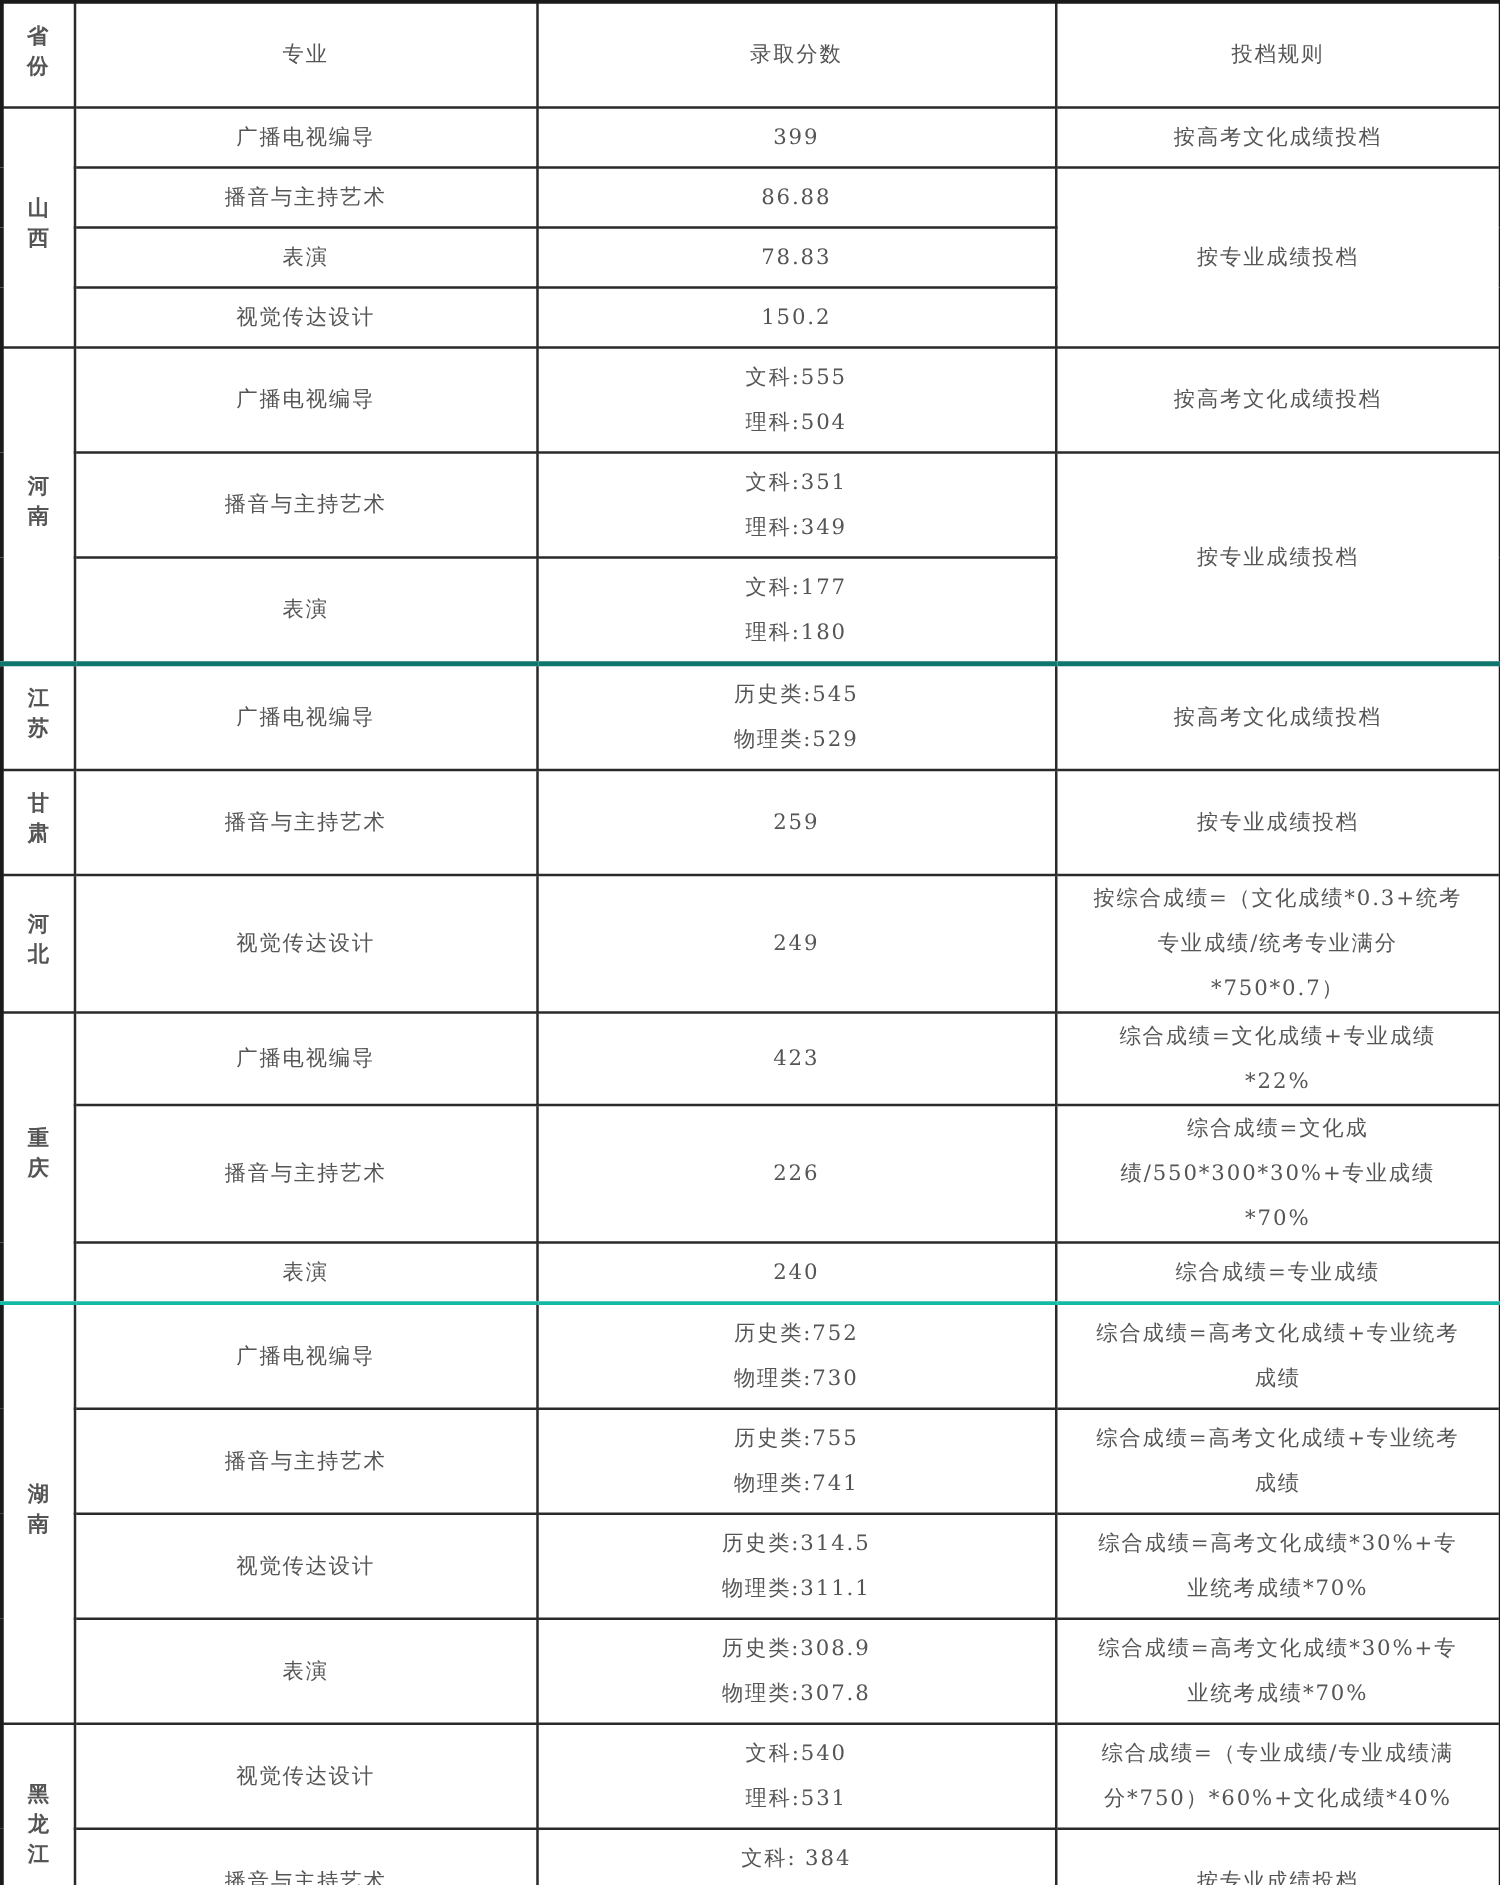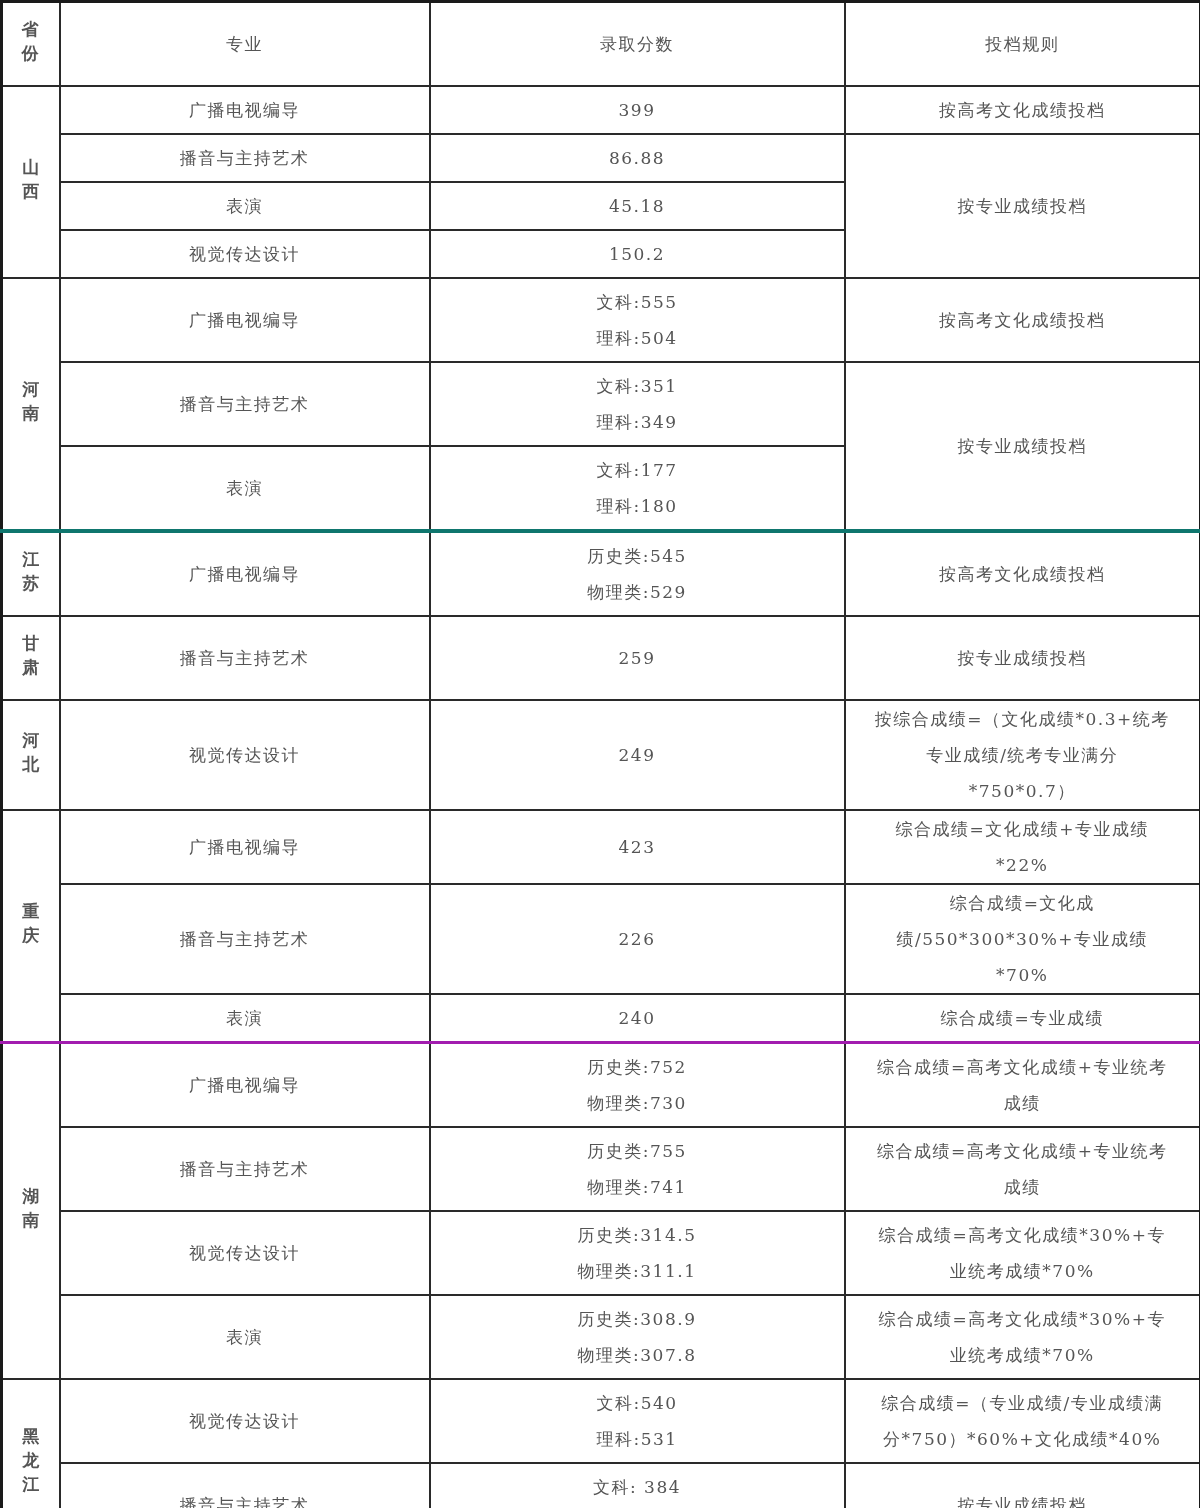--- a/index.html
+++ b/index.html
@@ -22,21 +22,21 @@
     font-weight: normal;
     letter-spacing: 1.5px;
   }
   table { border: 3px solid #1a1a1a; }
   th { height: 82px; }
   td.prov { padding: 0; letter-spacing: 0; }
   .vtext { display: inline-block; width: 20px; line-height: 24px; word-break: break-all; white-space: normal; font-weight: bold; }
   tr.single td { height: 46px; }
   tr.double td { height: 82px; }
   tr.group-sep td { border-top: 4px solid #0f766e; }
-  tr.group-sep2 td { border-top: 3px solid #a21caf; border-radius: 27px; }
+  tr.group-sep2 td { border-top: 3px solid #14b8a6; border-radius: 27px; }
   td.rule { padding: 0 28px; line-height: 36px; }
   .line { display: block; }
 </style>
 </head>
 <body>
 
 <div class="table-wrap">
 <table>
   <colgroup>
     <col style="width:58px">
@@ -60,21 +60,21 @@
       <td>399</td>
       <td class="rule">按高考文化成绩投档</td>
     </tr>
     <tr class="single">
       <td>播音与主持艺术</td>
       <td>86.88</td>
       <td class="rule" rowspan="3">按专业成绩投档</td>
     </tr>
     <tr class="single">
       <td>表演</td>
-      <td>45.18</td>
+      <td>78.83</td>
     </tr>
     <tr class="single">
       <td>视觉传达设计</td>
       <td>150.2</td>
     </tr>
 
     <tr class="double">
       <td class="prov" rowspan="3"><span class="vtext">河南</span></td>
       <td>广播电视编导</td>
       <td>

